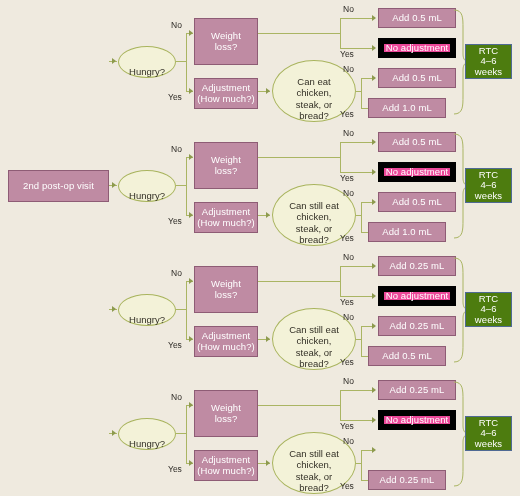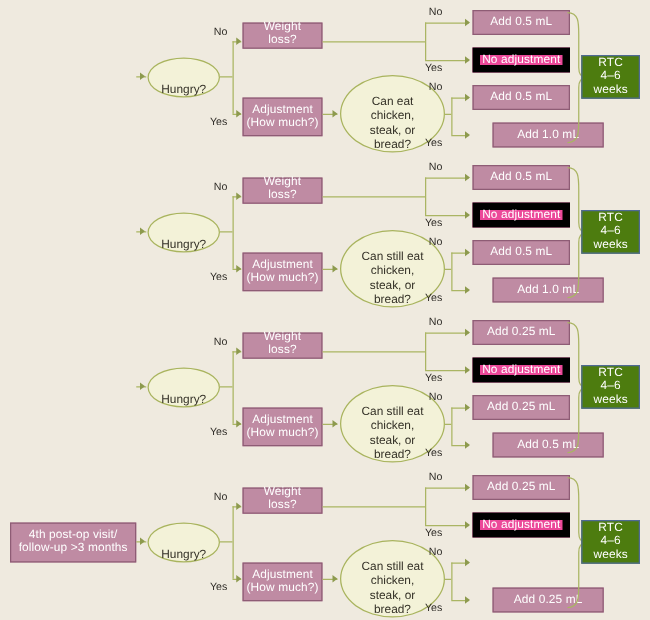--- a/index.html
+++ b/index.html
@@ -46,28 +46,28 @@
     border-radius:50%;
     display:flex;align-items:flex-end;justify-content:center;
     text-align:center;
     color:#333026;
     font-size:9.5px;
     line-height:1.18;
   }
 
   
   .n-start   {left:8px;  width:101px; height:32px; top:46px;}
-  .n-weight  {left:194px;width:64px;  height:21px; top:18px;align-items:flex-end;}
+  .n-weight  {left:194px;width:64px;  height:47px; top:18px;}
   .n-adjust  {left:194px;width:64px;  height:31px; top:78px;}
   .e-hungry  {left:118px;width:58px;  height:32px; top:46px;}
   .e-caneat  {left:272px;width:84px;  height:62px; top:60px;}
   .n-r1      {left:378px;width:78px;  height:20px; top:8px;}
   .n-r2      {left:378px;width:78px;  height:20px; top:38px;}
   .n-r3      {left:378px;width:78px;  height:20px; top:68px;}
-  .n-r4      {left:394px;width:89px;  height:20px; top:98px;}
+  .n-r4      {left:368px;width:78px;  height:20px; top:98px;}
   .n-rtc     {left:465px;width:47px;  height:35px; top:44px;}
 
   
   .ln{position:absolute;background:#aab563;}
   .h{height:1px;}
   .v{width:1px;}
 
   .lbl{
     position:absolute;
     font-size:8.5px;
@@ -175,20 +175,27 @@
         <span>RTC</span>
         <br>
         <span>4–6 weeks</span>
       </div>
     </div>
 
   </div>
 
   <div class="row" style="top: 124px;">
 
+    <div class="node pink n-start">
+      <div>
+        <span>2nd post-op visit</span>
+        <br>
+        <span></span>
+      </div>
+    </div>
 
     <div class="ln h" style="left:109px;top:61px;width:8px;"></div>
     <div class="arrow" style="left:112px;top:58px;"></div>
 
     <div class="ellipse e-hungry">
       <span>Hungry?</span>
     </div>
 
     <div class="ln h" style="left:176px;top:61px;width:10px;"></div>
     <div class="ln v" style="left:186px;top:33px;height:58px;"></div>
@@ -359,27 +366,20 @@
         <span>RTC</span>
         <br>
         <span>4–6 weeks</span>
       </div>
     </div>
 
   </div>
 
   <div class="row" style="top: 372px;">
 
-    <div class="node pink n-start">
-      <div>
-        <span>4th post-op visit/</span>
-        <br>
-        <span>follow-up &gt;3 months</span>
-      </div>
-    </div>
 
     <div class="ln h" style="left:109px;top:61px;width:8px;"></div>
     <div class="arrow" style="left:112px;top:58px;"></div>
 
     <div class="ellipse e-hungry">
       <span>Hungry?</span>
     </div>
 
     <div class="ln h" style="left:176px;top:61px;width:10px;"></div>
     <div class="ln v" style="left:186px;top:33px;height:58px;"></div>

